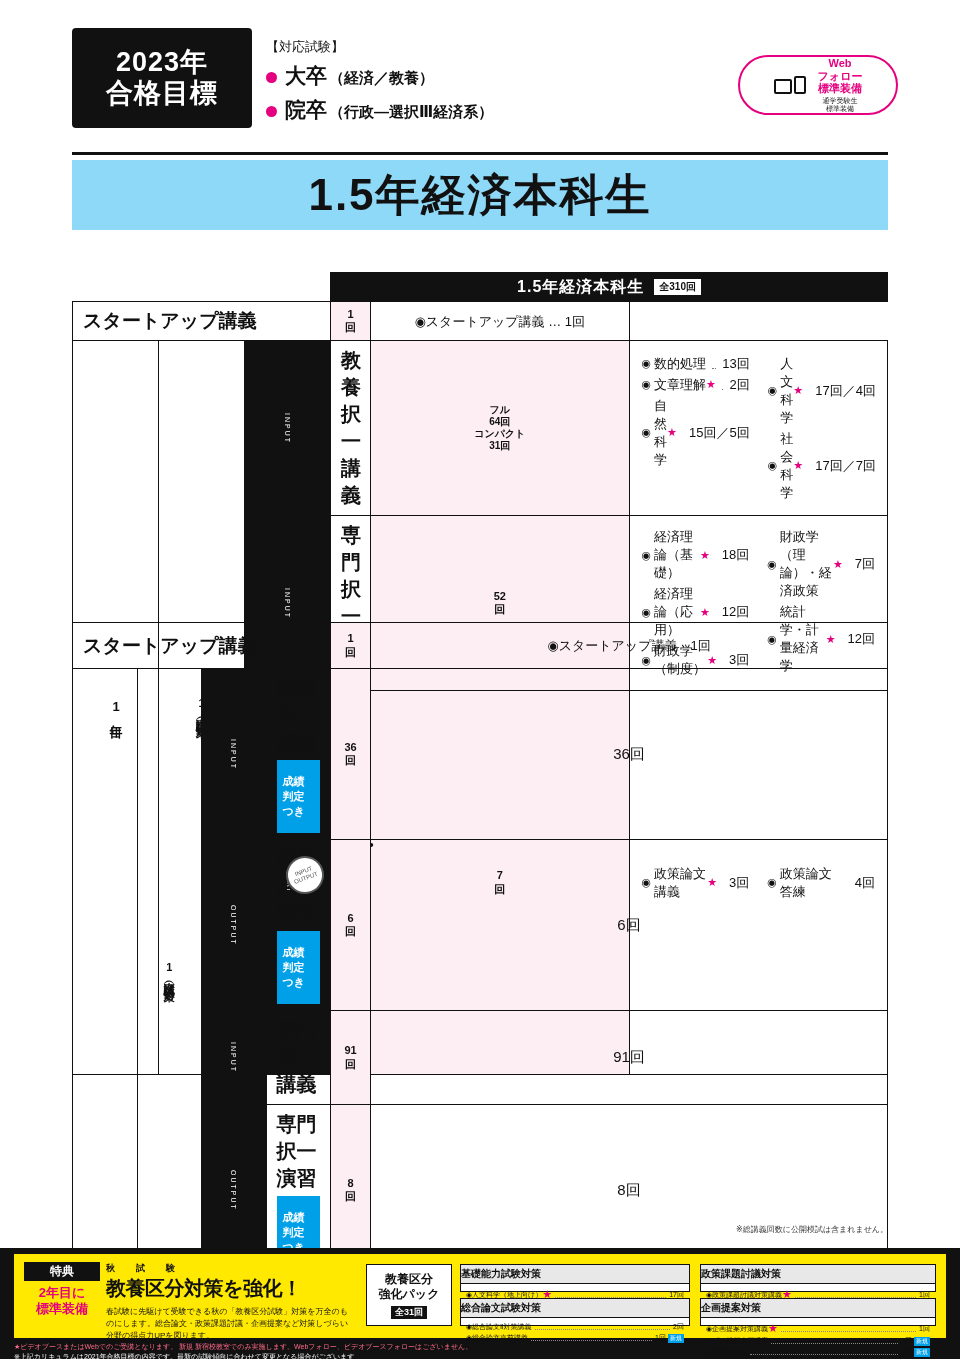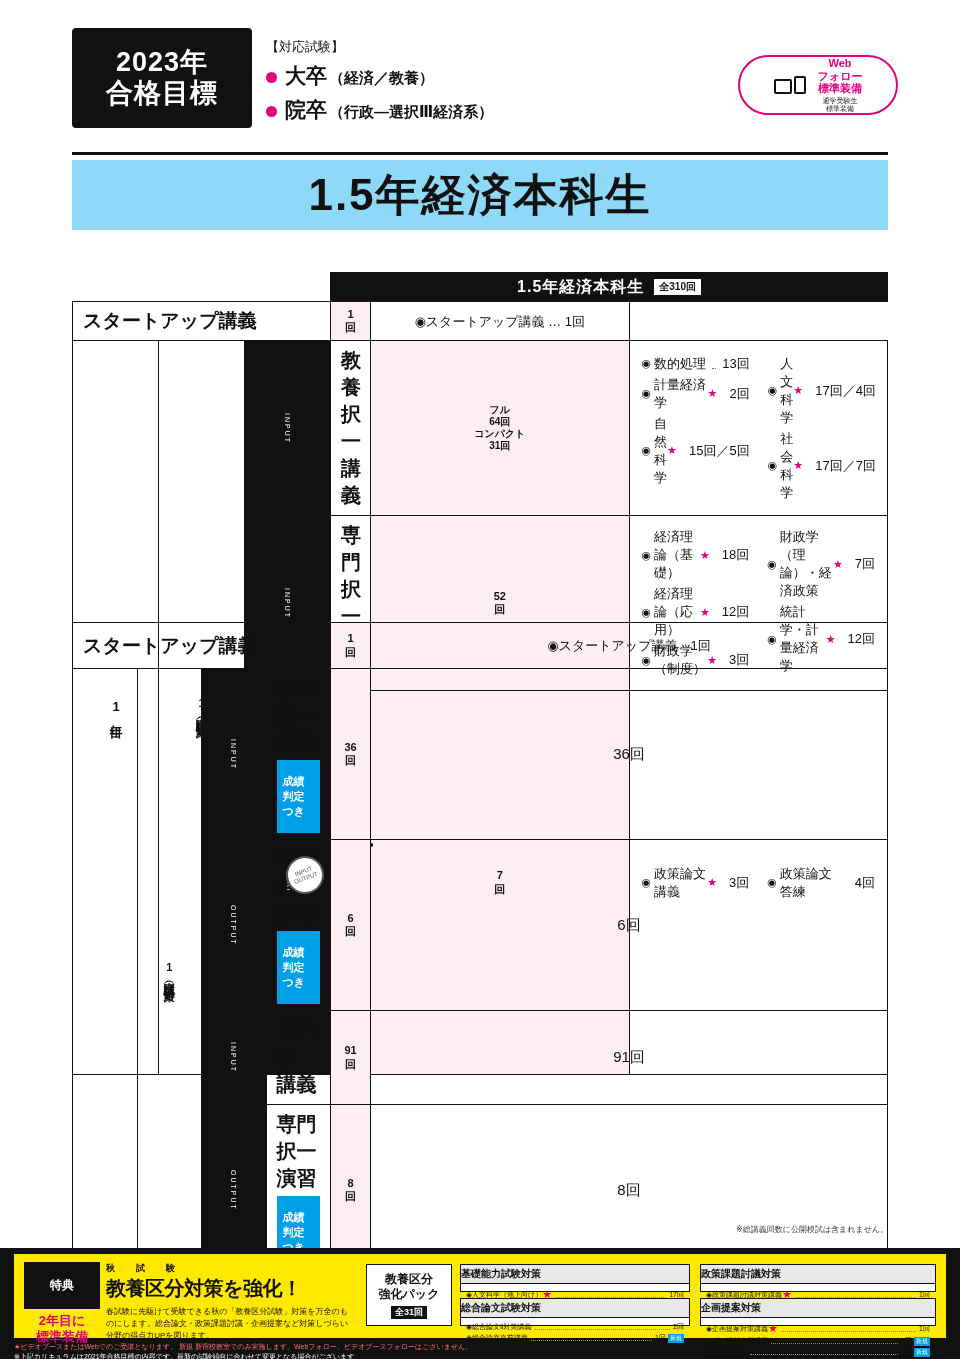--- a/index.html
+++ b/index.html
@@ -94,21 +94,21 @@
   .note { position:absolute; left:72px; top:1224px; width:816px; text-align:right; font-size:8px; color:#333;}
 
   .stamp { position:absolute; width:38px;height:38px;border-radius:50%; border:2px solid #555;
            display:flex;align-items:center;justify-content:center; font-size:6px; color:#555; transform:rotate(-20deg);
            line-height:1.1; text-align:center; background:#fff;}
 
   
   .footer { position:absolute; left:0; top:1248px; width:960px; height:111px; background:#111; }
   .footer-inner { position:absolute; left:14px; top:6px; width:932px; height:84px; background:#ffe900; }
   .tokuten { position:absolute; left:10px; top:8px; width:76px; text-align:center;}
-  .tokuten .t1 { background:#111; color:#fff; font-size:12px; font-weight:bold; padding:15px 0; }
+  .tokuten .t1 { background:#111; color:#fff; font-size:12px; font-weight:bold; padding:1px 0; }
   .tokuten .t2 { color:#e4007f; font-size:13px; font-weight:bold; line-height:1.2; margin-top:4px;}
   .kyouyou { position:absolute; left:92px; top:8px; width:250px;}
   .kyouyou .k-sub { font-size:9px; letter-spacing:6px; font-weight:bold;}
   .kyouyou .k-main { font-size:20px; font-weight:bold; letter-spacing:-0.5px;}
   .kyouyou .k-body { font-size:8px; line-height:1.5; margin-top:4px;}
   .pack { position:absolute; left:352px; top:10px; width:86px; height:62px; background:#fff; border:1px solid #111;
           display:flex; flex-direction:column; align-items:center; justify-content:center; text-align:center;}
   .pack .p1{ font-size:12px; font-weight:bold; line-height:1.25;}
   .pack .p2{ font-size:9px; font-weight:bold; background:#111;color:#fff; padding:0 4px; margin-top:4px;}
   .wbox { position:absolute; background:#fff; border:1px solid #111; }
@@ -205,21 +205,21 @@
           <div class="grid2">
             <div class="colL">
               <div class="row-line">
                 <span class="bullet">◉</span>
                     <span>数的処理</span>
                 <span class="lead"></span>
                     <span class="num">13回</span>
               </div>
               <div class="row-line">
                 <span class="bullet">◉</span>
-                    <span>計量経済学</span>
+                    <span>文章理解</span>
                     <span class="star">★</span>
                 <span class="lead"></span>
                     <span class="num">2回</span>
               </div>
               <div class="row-line">
                 <span class="bullet">◉</span>
                     <span>自然科学</span>
                     <span class="star">★</span>
                 <span class="lead"></span>
                     <span class="num">15回／5回</span>

